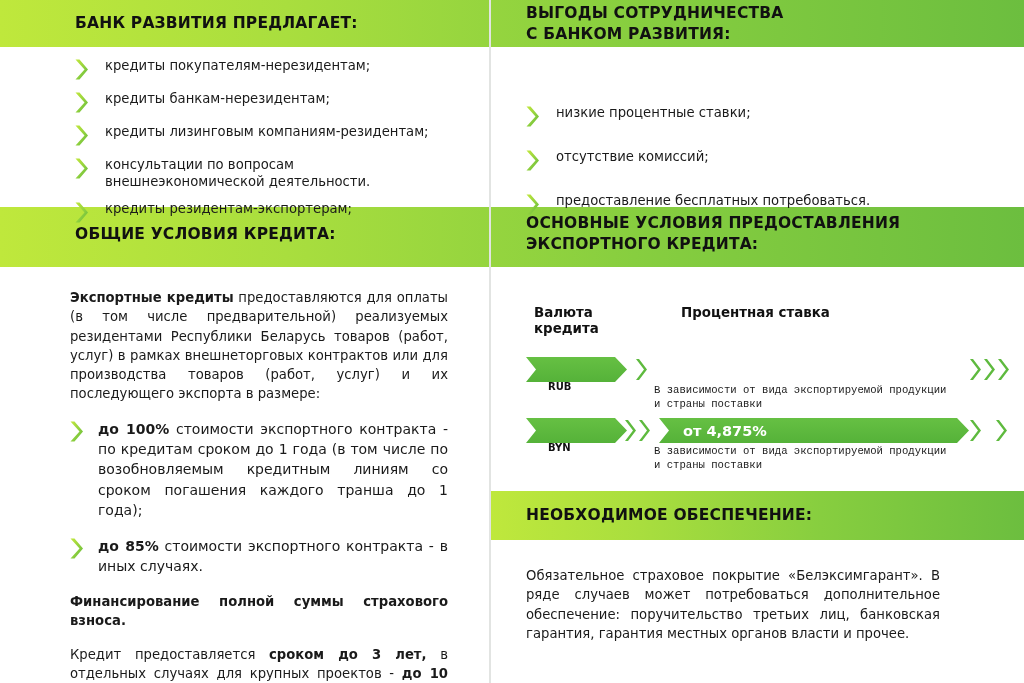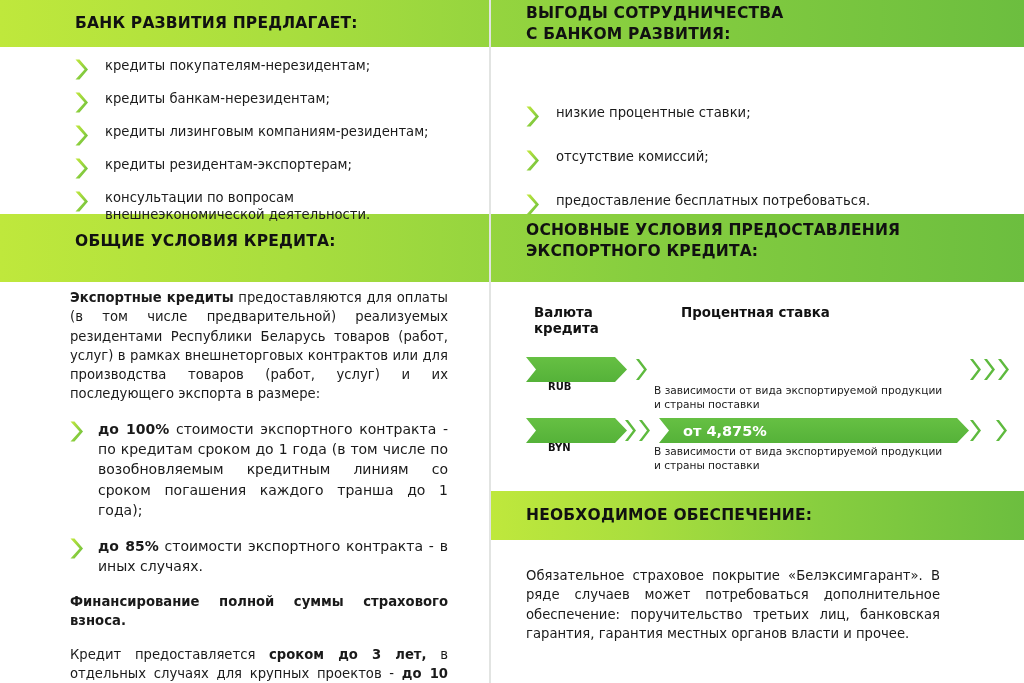--- a/index.html
+++ b/index.html
@@ -58,21 +58,21 @@
     position: absolute; left: 75px; top: 0; height: 47px;
     display: flex; align-items: center;
   }
   .bar-top .slot-right {
     position: absolute; left: 526px; top: 0; height: 47px;
     display: flex; align-items: center;
   }
 
   
   .bar-mid {
-    left: 0; top: 214px; width: 1024px; height: 68px;
+    left: 0; top: 207px; width: 1024px; height: 60px;
   }
   .bar-mid .slot-left {
     position: absolute; left: 75px; top: 0; height: 54px;
     display: flex; align-items: center;
   }
   .bar-mid .slot-right {
     position: absolute; left: 526px; top: 0; height: 54px;
     display: flex; align-items: center;
   }
 
@@ -222,20 +222,21 @@
     height: 21px;
   }
   .rate-note {
     position: absolute;
     left: 128px;
     top: 27px;
     font-size: 10.6px;
     line-height: 1.28;
     color: #1a1a1a;
     white-space: pre-line;
+    font-family: Liberation Mono, monospace;
   }
 </style>
 </head>
 <body>
 
 <div class="page">
 
   <svg width="0" height="0" style="position:absolute">
     <defs>
       <linearGradient id="chevGrad" x1="0" y1="0" x2="1" y2="1">
@@ -298,29 +299,29 @@
       <svg class="chev" viewBox="0 0 13 21">
         <path d="M0.5 0.5 L9.5 10.5 L0.5 20.5 L4.5 20.5 L13 10.5 L4.5 0.5 Z" fill="url(#chevGrad)"></path>
       </svg>
       <div class="bullet-text">кредиты лизинговым компаниям-резидентам;</div>
     </div>
 
     <div class="bullet-row">
       <svg class="chev" viewBox="0 0 13 21">
         <path d="M0.5 0.5 L9.5 10.5 L0.5 20.5 L4.5 20.5 L13 10.5 L4.5 0.5 Z" fill="url(#chevGrad)"></path>
       </svg>
-      <div class="bullet-text">кредиты резидентам-экспортерам;</div>
-    </div>
-
-    <div class="bullet-row">
-      <svg class="chev" viewBox="0 0 13 21">
-        <path d="M0.5 0.5 L9.5 10.5 L0.5 20.5 L4.5 20.5 L13 10.5 L4.5 0.5 Z" fill="url(#chevGrad)"></path>
-      </svg>
       <div class="bullet-text">консультации по вопросам
 внешнеэкономической деятельности.</div>
+    </div>
+
+    <div class="bullet-row">
+      <svg class="chev" viewBox="0 0 13 21">
+        <path d="M0.5 0.5 L9.5 10.5 L0.5 20.5 L4.5 20.5 L13 10.5 L4.5 0.5 Z" fill="url(#chevGrad)"></path>
+      </svg>
+      <div class="bullet-text">кредиты резидентам-экспортерам;</div>
     </div>
 
   </div>
 
   <div class="bullet-list list-benefits">
 
     <div class="bullet-row">
       <svg class="chev" viewBox="0 0 13 21">
         <path d="M0.5 0.5 L9.5 10.5 L0.5 20.5 L4.5 20.5 L13 10.5 L4.5 0.5 Z" fill="url(#chevGrad)"></path>
       </svg>

